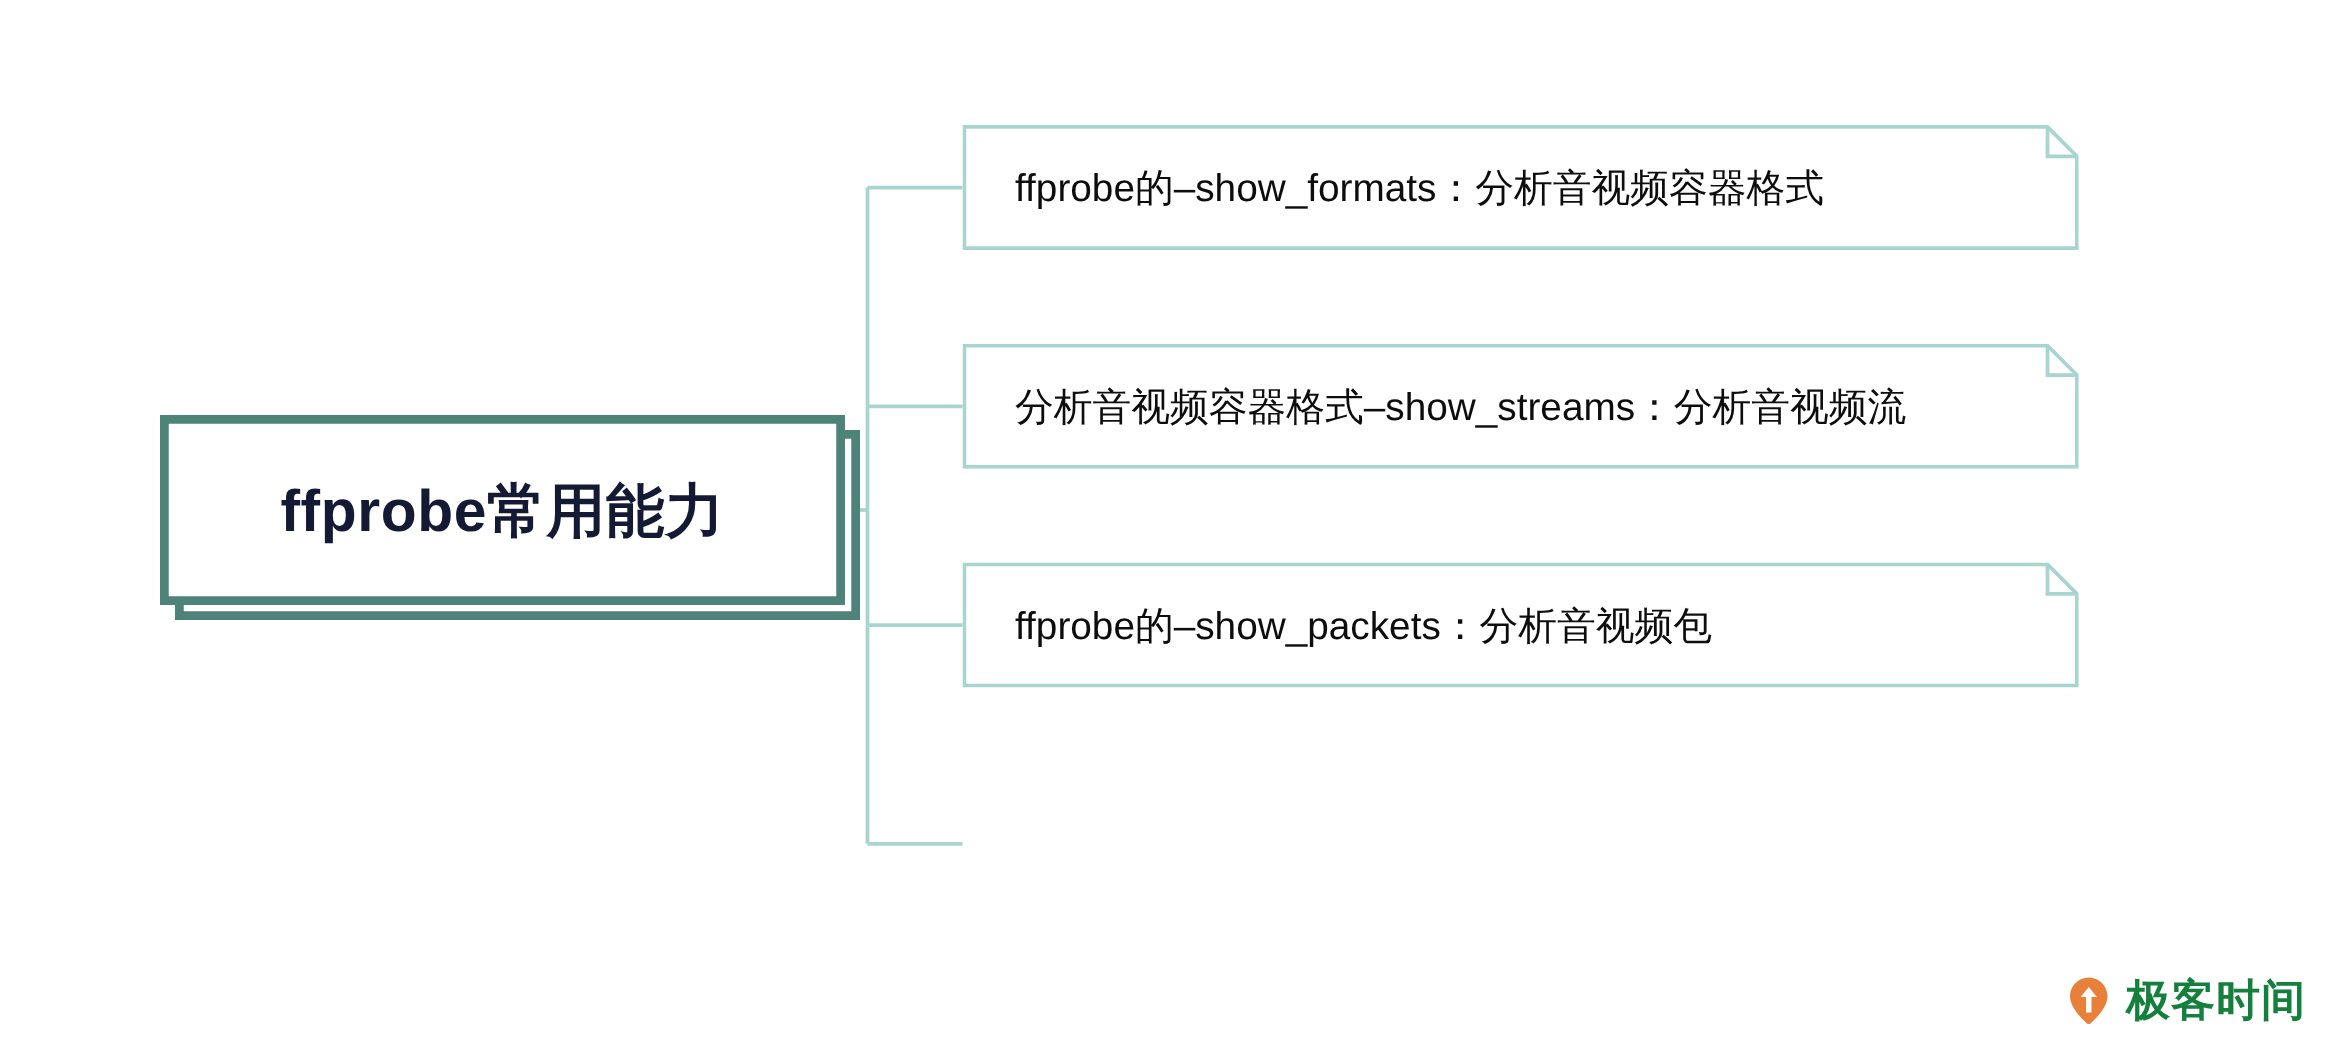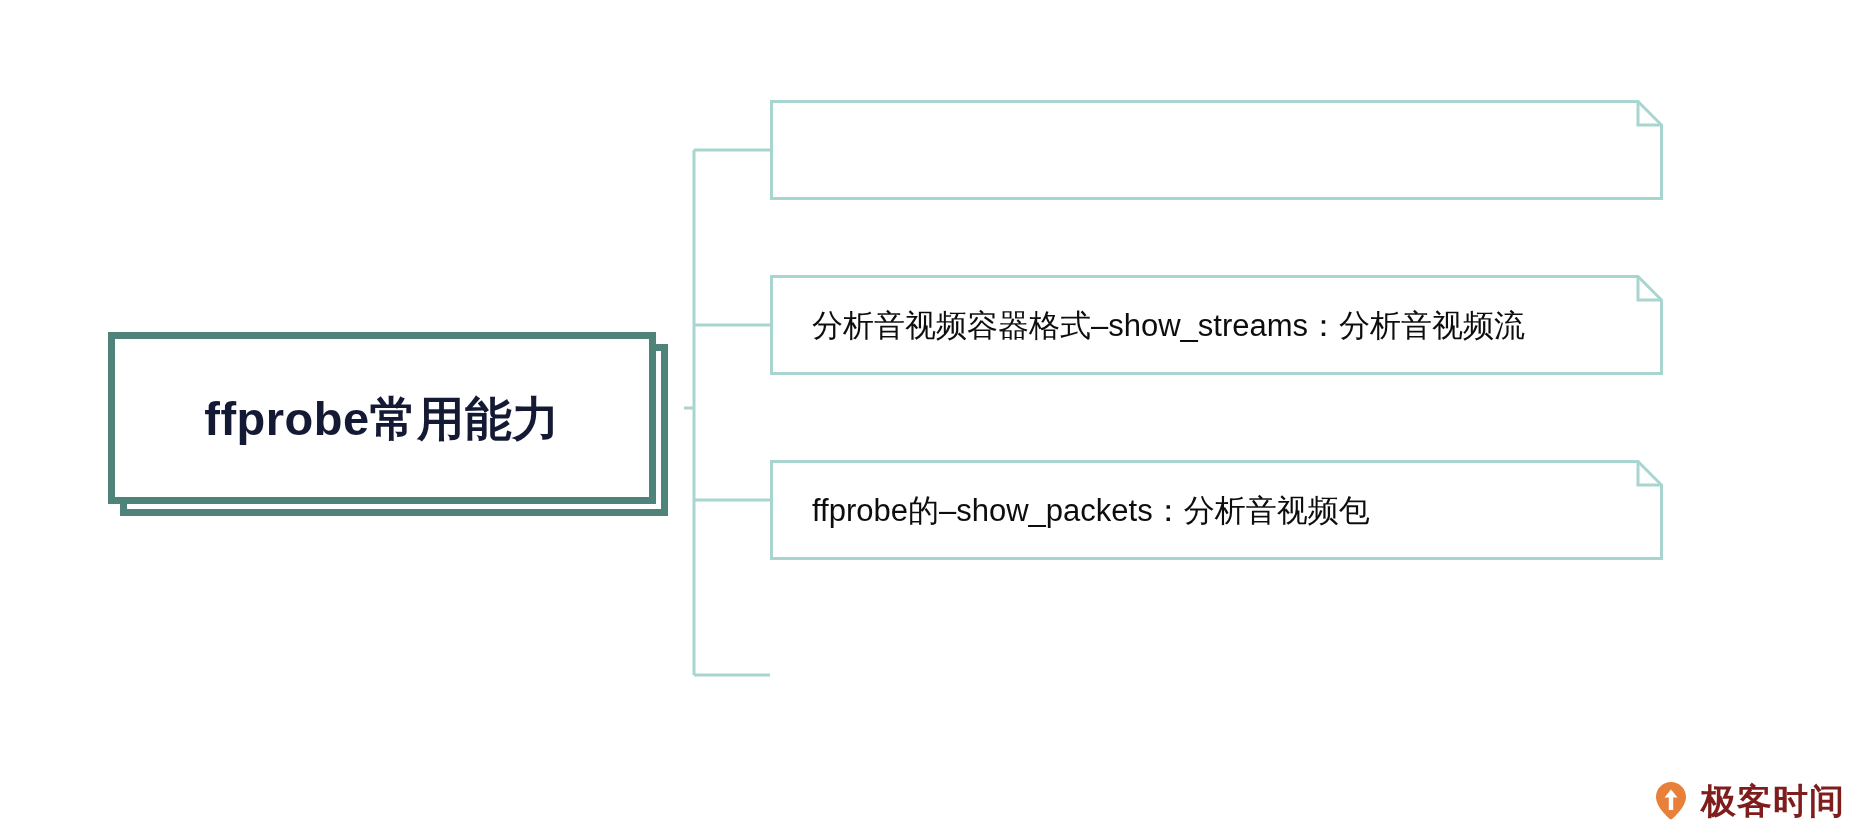--- a/index.html
+++ b/index.html
@@ -27,24 +27,24 @@
     left: 0;
     top: 0;
     width: 1871px;
     height: 839px;
     pointer-events: none;
   }
 
   
   .root-wrap {
     position: absolute;
-    left: 108px;
+    left: 128px;
     top: 332px;
     width: 548px;
-    height: 172px;
+    height: 152px;
   }
   .root-shadow {
     position: absolute;
     left: 12px;
     top: 12px;
     width: 100%;
     height: 100%;
     box-sizing: border-box;
     border: 7px solid #4e8379;
     background: #ffffff;
@@ -109,21 +109,21 @@
     gap: 9px;
   }
   .logo-mark {
     width: 42px;
     height: 42px;
     flex: 0 0 auto;
   }
   .logo-text {
     font-size: 35px;
     font-weight: bold;
-    color: #7f1d1d;
+    color: #15803d;
     letter-spacing: 1px;
     line-height: 1;
   }
 </style>
 </head>
 <body>
 
 <div id="canvas">
 
   <svg id="connectors" viewBox="0 0 1871 839" xmlns="http://www.w3.org/2000/svg">
@@ -148,31 +148,32 @@
     <div class="root-box">
       <span class="root-label">ffprobe常用能力</span>
     </div>
   </div>
 
   <div class="child" style="top:100px">
     <svg class="child-svg" viewBox="0 0 893 100" preserveAspectRatio="none" xmlns="http://www.w3.org/2000/svg">
       <path d="M 1.5 1.5 L 868 1.5 L 891.5 25 L 891.5 98.5 L 1.5 98.5 Z" fill="#ffffff" stroke="#a8d5d0" stroke-width="3"></path>
       <path d="M 868 1.5 L 868 25 L 891.5 25" fill="none" stroke="#a8d5d0" stroke-width="3"></path>
     </svg>
+    <span class="child-label">ffprobe的–show_formats：分析音视频容器格式</span>
   </div>
 
   <div class="child" style="top:275px">
     <svg class="child-svg" viewBox="0 0 893 100" preserveAspectRatio="none" xmlns="http://www.w3.org/2000/svg">
       <path d="M 1.5 1.5 L 868 1.5 L 891.5 25 L 891.5 98.5 L 1.5 98.5 Z" fill="#ffffff" stroke="#a8d5d0" stroke-width="3"></path>
       <path d="M 868 1.5 L 868 25 L 891.5 25" fill="none" stroke="#a8d5d0" stroke-width="3"></path>
     </svg>
     <span class="child-label">分析音视频容器格式–show_streams：分析音视频流</span>
   </div>
 
-  <div class="child" style="top:460px">
+  <div class="child" style="top:450px">
     <svg class="child-svg" viewBox="0 0 893 100" preserveAspectRatio="none" xmlns="http://www.w3.org/2000/svg">
       <path d="M 1.5 1.5 L 868 1.5 L 891.5 25 L 891.5 98.5 L 1.5 98.5 Z" fill="#ffffff" stroke="#a8d5d0" stroke-width="3"></path>
       <path d="M 868 1.5 L 868 25 L 891.5 25" fill="none" stroke="#a8d5d0" stroke-width="3"></path>
     </svg>
     <span class="child-label">ffprobe的–show_packets：分析音视频包</span>
   </div>
 
 
   <div class="logo">
     <svg class="logo-mark" viewBox="0 0 42 42" xmlns="http://www.w3.org/2000/svg">

